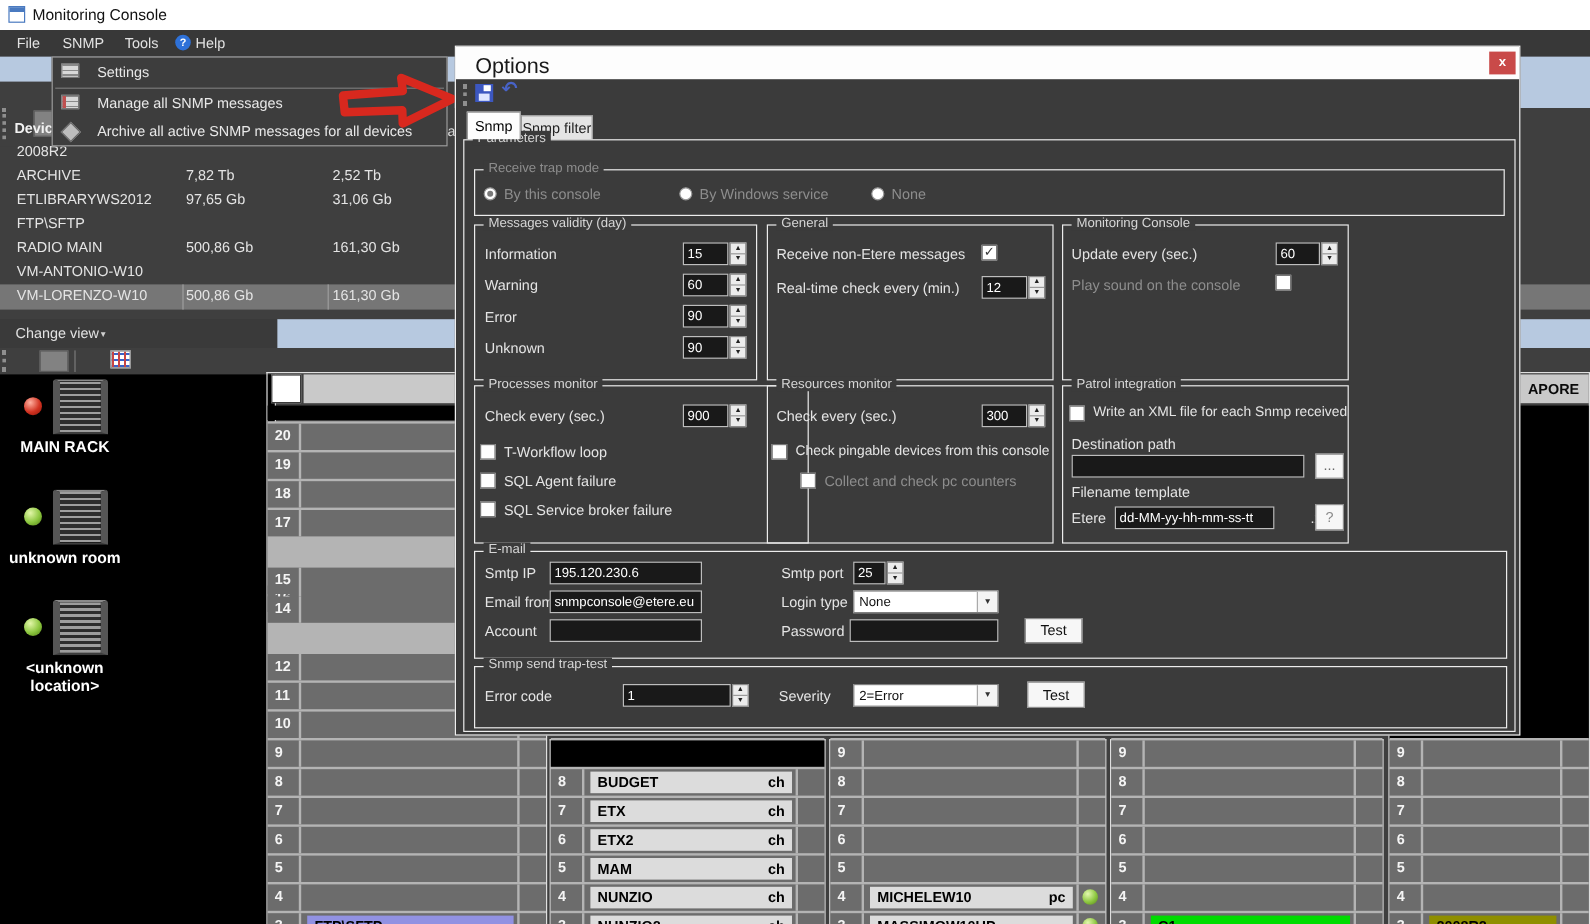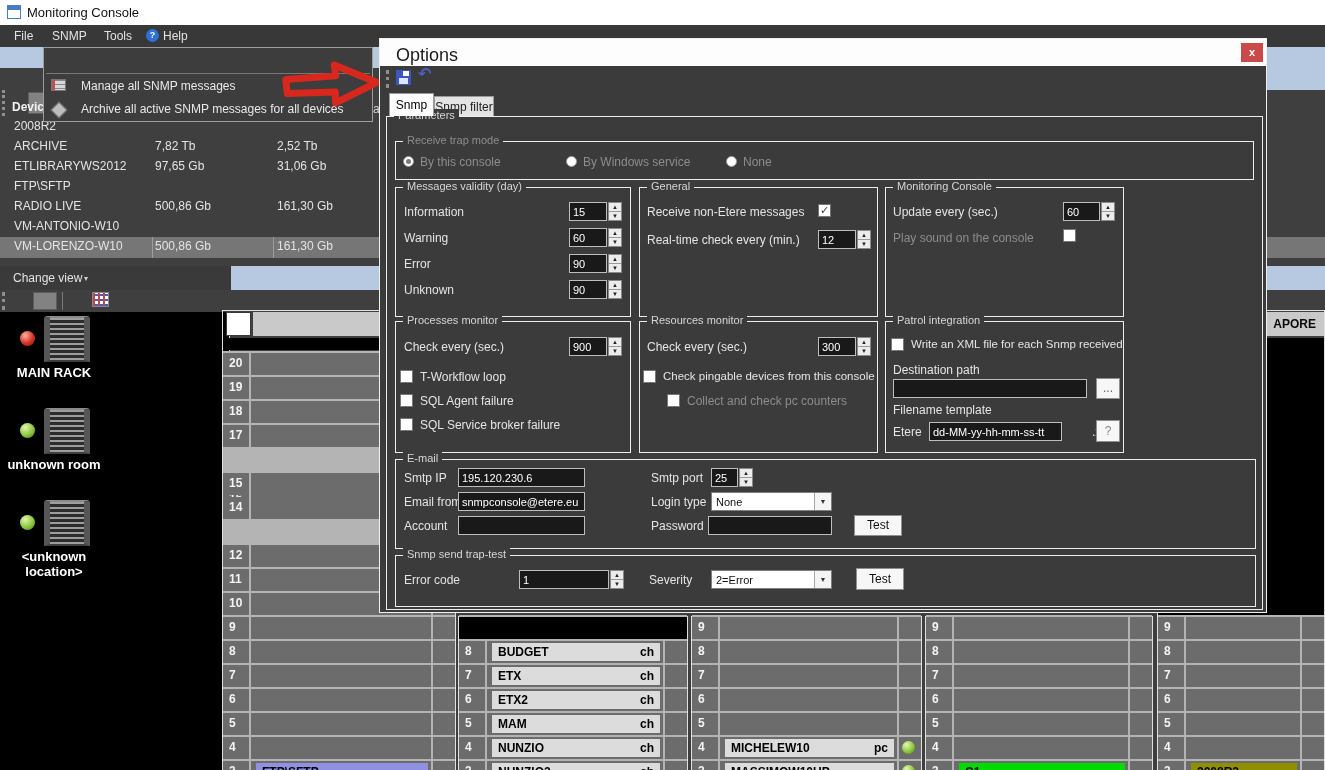--- a/index.html
+++ b/index.html
@@ -141,21 +141,21 @@
       </div>
       <div class="abs" style="left: 0px; top: 158px; width: 460px; height: 18px;">
         <div class="devtxt" style="left: 14px; top: 1px;">ETLIBRARYWS2012</div>
         <div class="devtxt" style="left: 155px; top: 1px;">97,65 Gb</div>
         <div class="devtxt" style="left: 277px; top: 1px;">31,06 Gb</div>
       </div>
       <div class="abs" style="left: 0px; top: 178px; width: 460px; height: 18px;">
         <div class="devtxt" style="left: 14px; top: 1px;">FTP\SFTP</div>
       </div>
       <div class="abs" style="left: 0px; top: 198px; width: 460px; height: 18px;">
-        <div class="devtxt" style="left: 14px; top: 1px;">RADIO LIVE</div>
+        <div class="devtxt" style="left: 14px; top: 1px;">RADIO MAIN</div>
         <div class="devtxt" style="left: 155px; top: 1px;">500,86 Gb</div>
         <div class="devtxt" style="left: 277px; top: 1px;">161,30 Gb</div>
       </div>
       <div class="abs" style="left: 0px; top: 218px; width: 460px; height: 18px;">
         <div class="devtxt" style="left: 14px; top: 1px;">VM-ANTONIO-W10</div>
       </div>
       <div class="selrow" style="top: 237px;">
         <div class="selsep" style="left: 152px;"></div>
         <div class="selsep" style="left: 273px;"></div>
       </div>
@@ -424,20 +424,24 @@
           <div class="rnum">3</div>
           <div class="rright"></div>
           <div class="rdev" style="background: rgb(143, 143, 0);">
             <span>2008R2</span>
           </div>
         </div>
       </div>
     </div>
 
   <div class="ctxmenu">
+    <div class="ctxitem" style="top:1px;">
+      <span class="ic-settings"></span>
+      <span class="ctxlabel">Settings</span>
+    </div>
     <div class="ctxsep"></div>
     <div class="ctxitem" style="top:27px;">
       <span class="ic-snmplist"></span>
       <span class="ctxlabel">Manage all SNMP messages</span>
     </div>
     <div class="ctxitem" style="top:50px;text-align:center;">
       <span class="ic-archive"></span>
       <span class="ctxlabel">Archive all active SNMP messages for all devices</span>
     </div>
   </div>
@@ -516,21 +520,21 @@
     </div>
     <span class="lb" style="left:513px;top:166px;">Update every (sec.)</span>
     <input class="tin" style="left: 683px; top: 163px; width: 37px;" value="60">
     <div class="spin" style="left:721px;top:163px;">
         <div>▲</div>
         <div>▼</div>
       </div>
     <span class="lb dis" style="left:513px;top:192px;">Play sound on the console</span>
     <div class="cb" style="left:683px;top:190px;"></div>
 
-    <div class="gb" style="left:15px;top:282px;width:236px;height:132px;">
+    <div class="gb" style="left:15px;top:282px;width:279px;height:132px;">
       <span class="gl">Processes monitor</span>
     </div>
     <span class="lb" style="left:24px;top:301px;">Check every (sec.)</span>
     <input class="tin" style="left: 189px; top: 298px; width: 38px;" value="900">
     <div class="spin" style="left:228px;top:298px;">
         <div>▲</div>
         <div>▼</div>
       </div>
     <div class="cb" style="left:20px;top:331px;"></div>
     <span class="lb" style="left:40px;top:331px;">T-Workflow loop</span>

